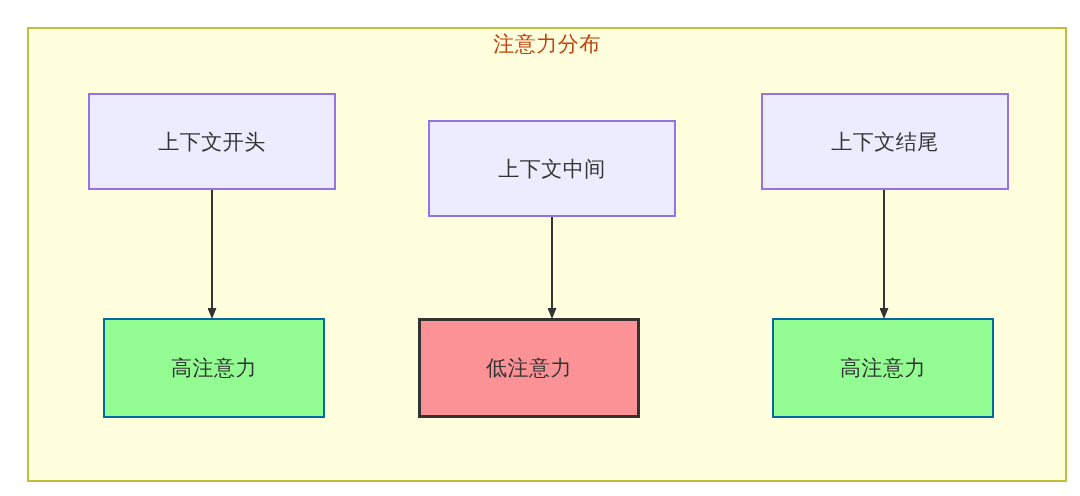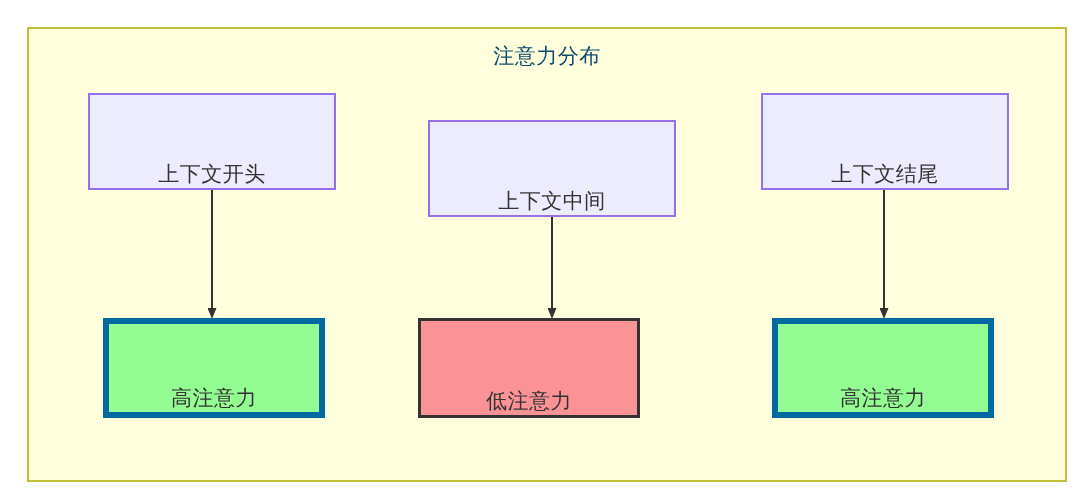--- a/index.html
+++ b/index.html
@@ -26,47 +26,47 @@
     top: 27px;
     width: 1040px;
     height: 455px;
     background: #ffffdd;
     border: 2px solid #bfbf38;
     box-sizing: border-box;
   }
   #cluster-title {
     position: absolute;
     left: 0;
-    top: 13px;
+    top: 1px;
     width: 100%;
     text-align: center;
     font-size: 21px;
-    color: #0c4a6e;
+    color: #c2410c;
     letter-spacing: 0.5px;
     white-space: nowrap;
   }
   
   .node {
     position: absolute;
     box-sizing: border-box;
     display: flex;
-    align-items: flex-end;
+    align-items: center;
     justify-content: center;
     font-size: 21px;
     color: #333333;
     letter-spacing: 0.5px;
     white-space: nowrap;
   }
   .node.source {
     background: #ececfe;
     border: 2px solid #9771e8;
   }
   .node.highlight-green {
     background: #93fd93;
-    border: 6px solid #0369a1;
+    border: 2px solid #0369a1;
   }
   .node.highlight-red {
     background: #fb9296;
     border: 3px solid #333333;
   }
   
   #node-ctx-start  { left: 88px;  top: 93px;  width: 248px; height: 97px; }
   #node-ctx-middle { left: 428px; top: 93px;  width: 248px; height: 97px; margin-top: 27px; }
   #node-ctx-end    { left: 761px; top: 93px;  width: 248px; height: 97px; }
   

